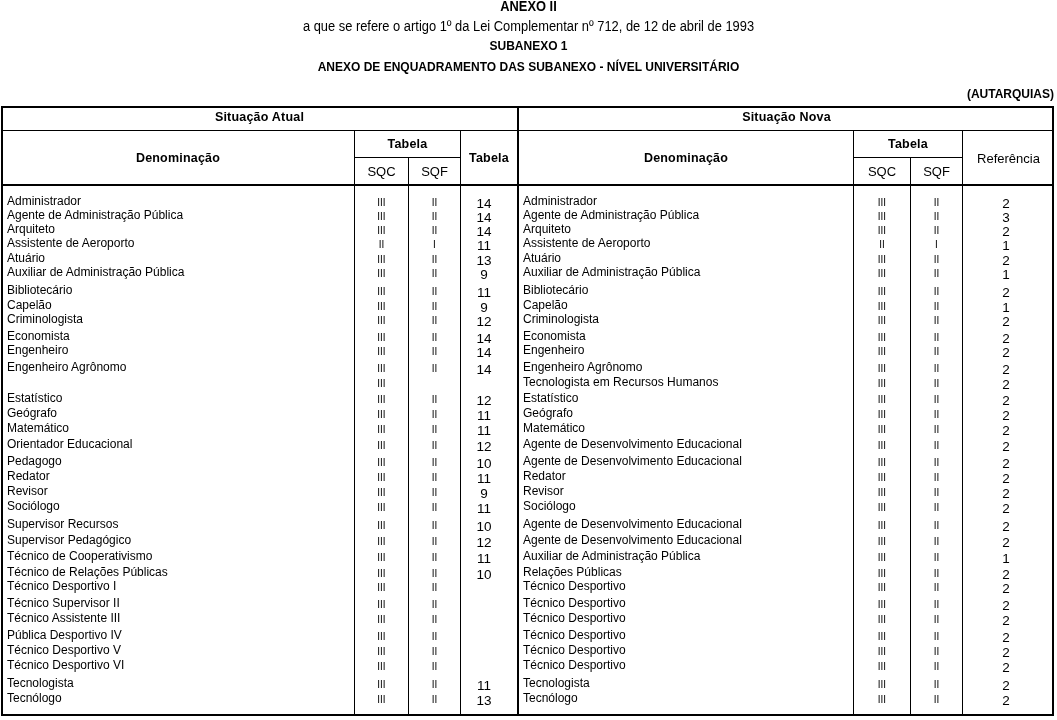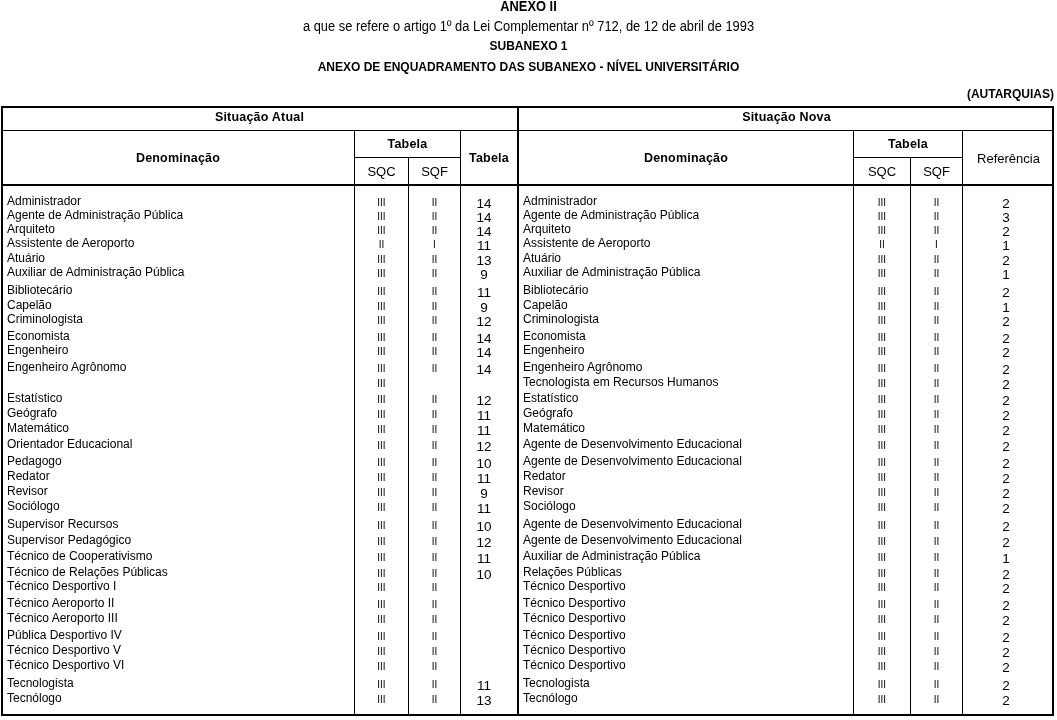--- a/index.html
+++ b/index.html
@@ -323,31 +323,31 @@
         <div class="row-text" style="left: 7px; top: 579px;">Técnico Desportivo I</div>
         <div class="roman" style="left: 355px; top: 580px; width: 53px;">III</div>
         <div class="roman" style="left: 409px; top: 580px; width: 51px;">II</div>
         <div class="num" style="left: 461px; top: 582px; width: 46px;"></div>
         <div class="row-text" style="left: 523px; top: 579px;">Técnico Desportivo</div>
         <div class="roman" style="left: 854px; top: 580px; width: 56px;">III</div>
         <div class="roman" style="left: 911px; top: 580px; width: 51px;">II</div>
         <div class="num" style="left: 963px; top: 582px; width: 86px;">2</div>
       </div>
       <div>
-        <div class="row-text" style="left: 7px; top: 596px;">Técnico Aeroporto II</div>
+        <div class="row-text" style="left: 7px; top: 596px;">Técnico Supervisor II</div>
         <div class="roman" style="left: 355px; top: 597px; width: 53px;">III</div>
         <div class="roman" style="left: 409px; top: 597px; width: 51px;">II</div>
         <div class="num" style="left: 461px; top: 599px; width: 46px;"></div>
         <div class="row-text" style="left: 523px; top: 596px;">Técnico Desportivo</div>
         <div class="roman" style="left: 854px; top: 597px; width: 56px;">III</div>
         <div class="roman" style="left: 911px; top: 597px; width: 51px;">II</div>
         <div class="num" style="left: 963px; top: 599px; width: 86px;">2</div>
       </div>
       <div>
-        <div class="row-text" style="left: 7px; top: 611px;">Técnico Aeroporto III</div>
+        <div class="row-text" style="left: 7px; top: 611px;">Técnico Assistente III</div>
         <div class="roman" style="left: 355px; top: 612px; width: 53px;">III</div>
         <div class="roman" style="left: 409px; top: 612px; width: 51px;">II</div>
         <div class="num" style="left: 461px; top: 614px; width: 46px;"></div>
         <div class="row-text" style="left: 523px; top: 611px;">Técnico Desportivo</div>
         <div class="roman" style="left: 854px; top: 612px; width: 56px;">III</div>
         <div class="roman" style="left: 911px; top: 612px; width: 51px;">II</div>
         <div class="num" style="left: 963px; top: 614px; width: 86px;">2</div>
       </div>
       <div>
         <div class="row-text" style="left: 7px; top: 628px;">Pública Desportivo IV</div>

